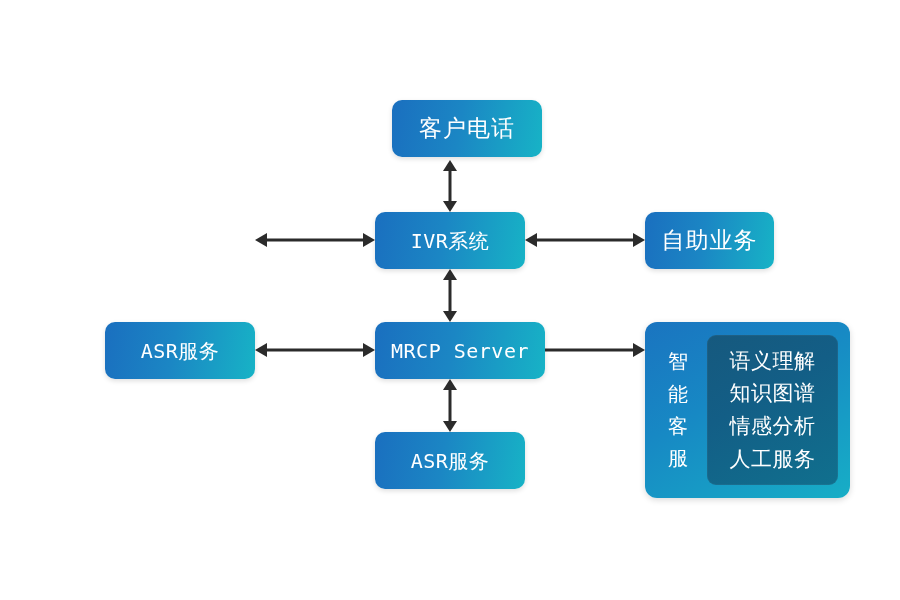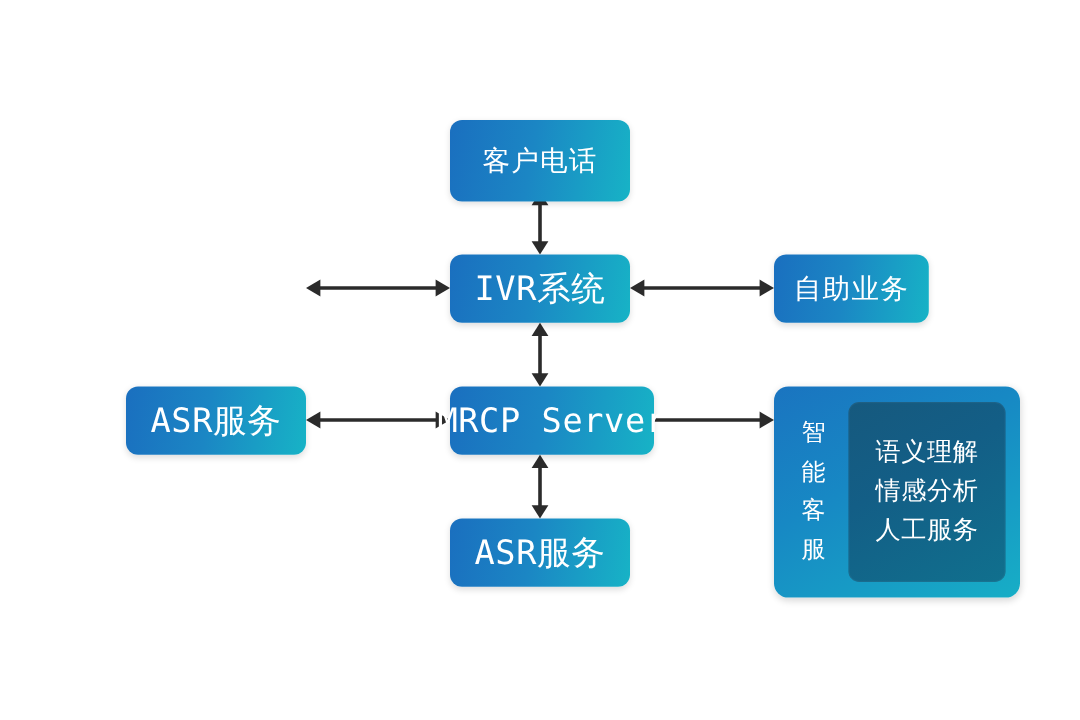--- a/index.html
+++ b/index.html
@@ -22,26 +22,26 @@
   }
   .node .lbl{
     font-size:23px;
     letter-spacing:1px;
     line-height:1;
     white-space:nowrap;
     font-weight:400;
   }
   .node.mono .lbl{
     font-family:"DejaVu Sans Mono","Liberation Mono",monospace;
-    font-size:28px;
+    font-size:20px;
     letter-spacing:0.5px;
   }
 
   
-  #n-customer-phone{left:375px;top:100px;width:150px;height:68px;}
+  #n-customer-phone{left:392px;top:100px;width:150px;height:57px;}
   #n-ivr          {left:375px;top:212px;width:150px;height:57px;}
   #n-mrcp         {left:375px;top:322px;width:170px;height:57px;}
   #n-tts          {left:375px;top:432px;width:150px;height:57px;}
   #n-agent        {left:105px;top:212px;width:150px;height:57px;}
   #n-asr          {left:105px;top:322px;width:150px;height:57px;align-items:center;}
   #n-selfservice  {left:645px;top:212px;width:129px;height:57px;}
 
   
   #n-smart{
     position:absolute;left:645px;top:322px;width:205px;height:176px;
@@ -173,18 +173,19 @@
 
   <div id="n-smart">
     <div id="smart-vertical">
       <span>智</span>
       <span>能</span>
       <span>客</span>
       <span>服</span>
     </div>
     <div id="smart-inner">
       <div class="cap">语义理解</div>
+      <div class="cap">知识图谱</div>
       <div class="cap">情感分析</div>
       <div class="cap">人工服务</div>
     </div>
   </div>
 
 </div>
 
 </body></html>

